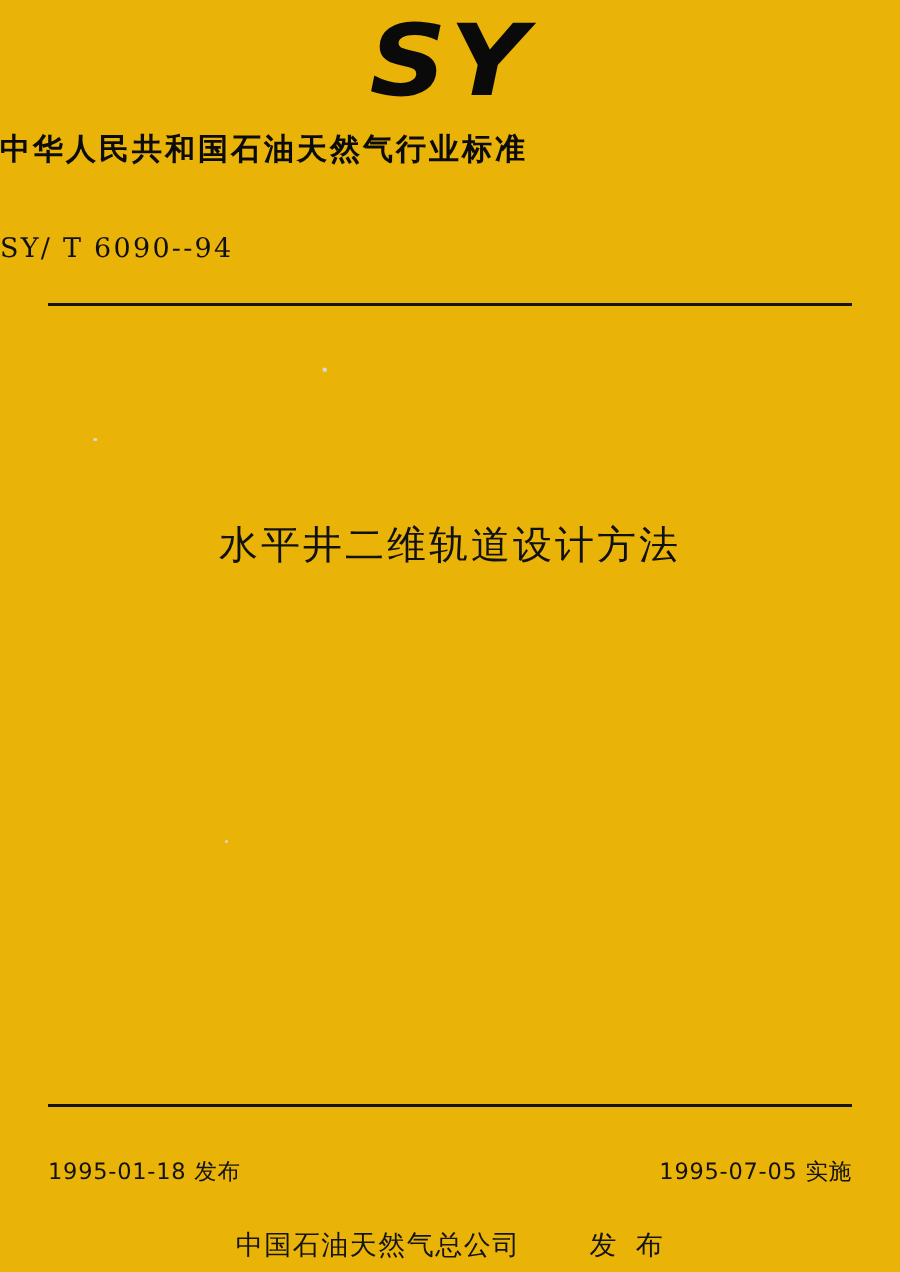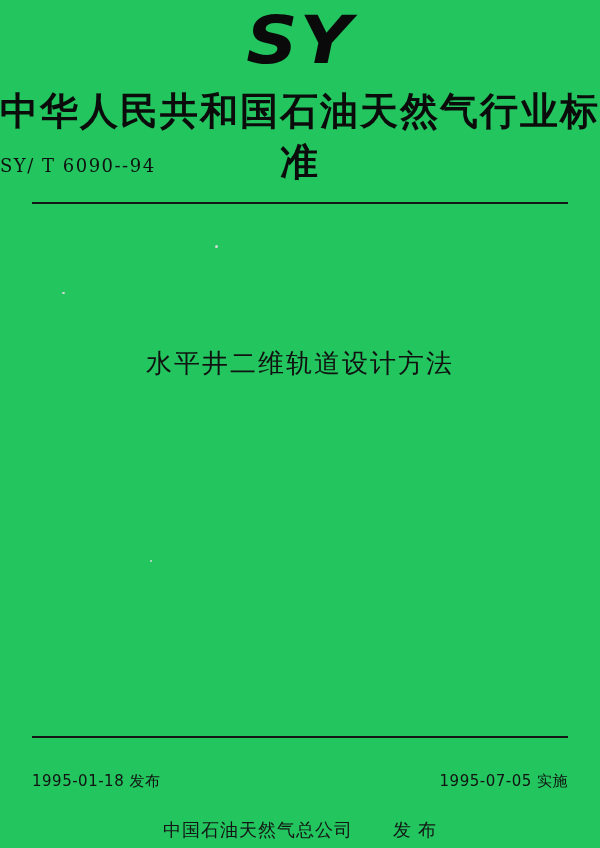--- a/index.html
+++ b/index.html
@@ -8,21 +8,21 @@
     background: #ffffff;
   }
   body {
     font-family: "Liberation Serif", serif;
     color: #111111;
   }
   .page {
     position: relative;
     width: 600px;
     height: 848px;
-    background: #22c55e;
+    background: #eab308;
     overflow: hidden;
   }
 
   
   .sy-logo {
     position: absolute;
     top: 2px;
     left: 0;
     width: 100%;
     text-align: center;
@@ -34,24 +34,24 @@
     font-style: italic;
     transform: scaleX(1.08);
   }
 
   
   .std-title {
     position: absolute;
     top: 86px;
     left: 0;
     width: 100%;
-    text-align: center;
+    text-align: left;
     font-family: Liberation Mono, monospace;
     font-weight: 700;
-    font-size: 38px;
+    font-size: 20px;
     letter-spacing: 2px;
     color: #0b0b0b;
   }
 
   
   .std-number {
     position: absolute;
     top: 155px;
     left: 0;
     width: 100%;
@@ -104,21 +104,21 @@
   }
   .dates span.date-text { white-space: nowrap; margin-top: 20px; }
 
   
   .publisher {
     position: absolute;
     top: 818px;
     left: 0;
     width: 100%;
     text-align: center;
-    font-family: Liberation Sans, sans-serif;
+    font-family: Liberation Mono, monospace;
     font-size: 18px;
     letter-spacing: 1px;
     color: #141414;
   }
   .publisher .pub-name { margin-right: 34px; }
 
   
   .speck {
     position: absolute;
     background: #d8d8d8;

